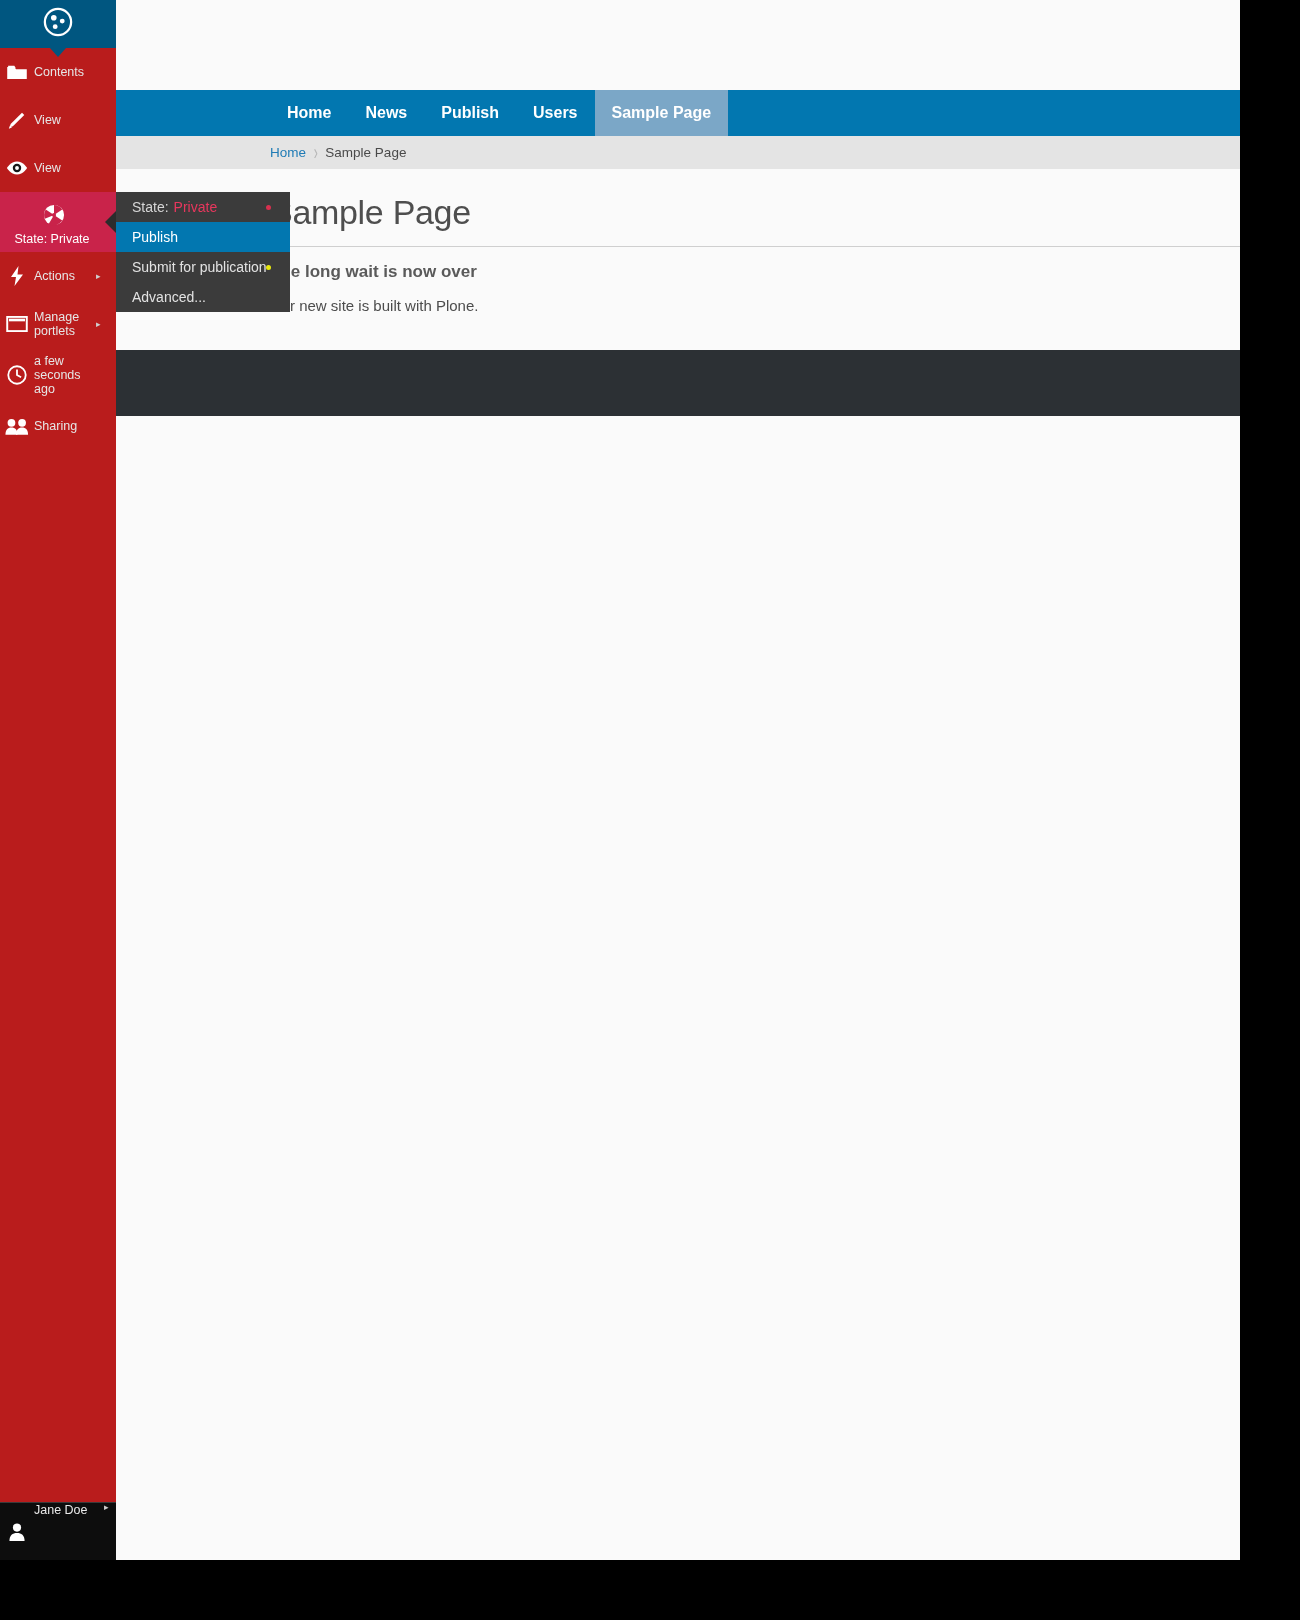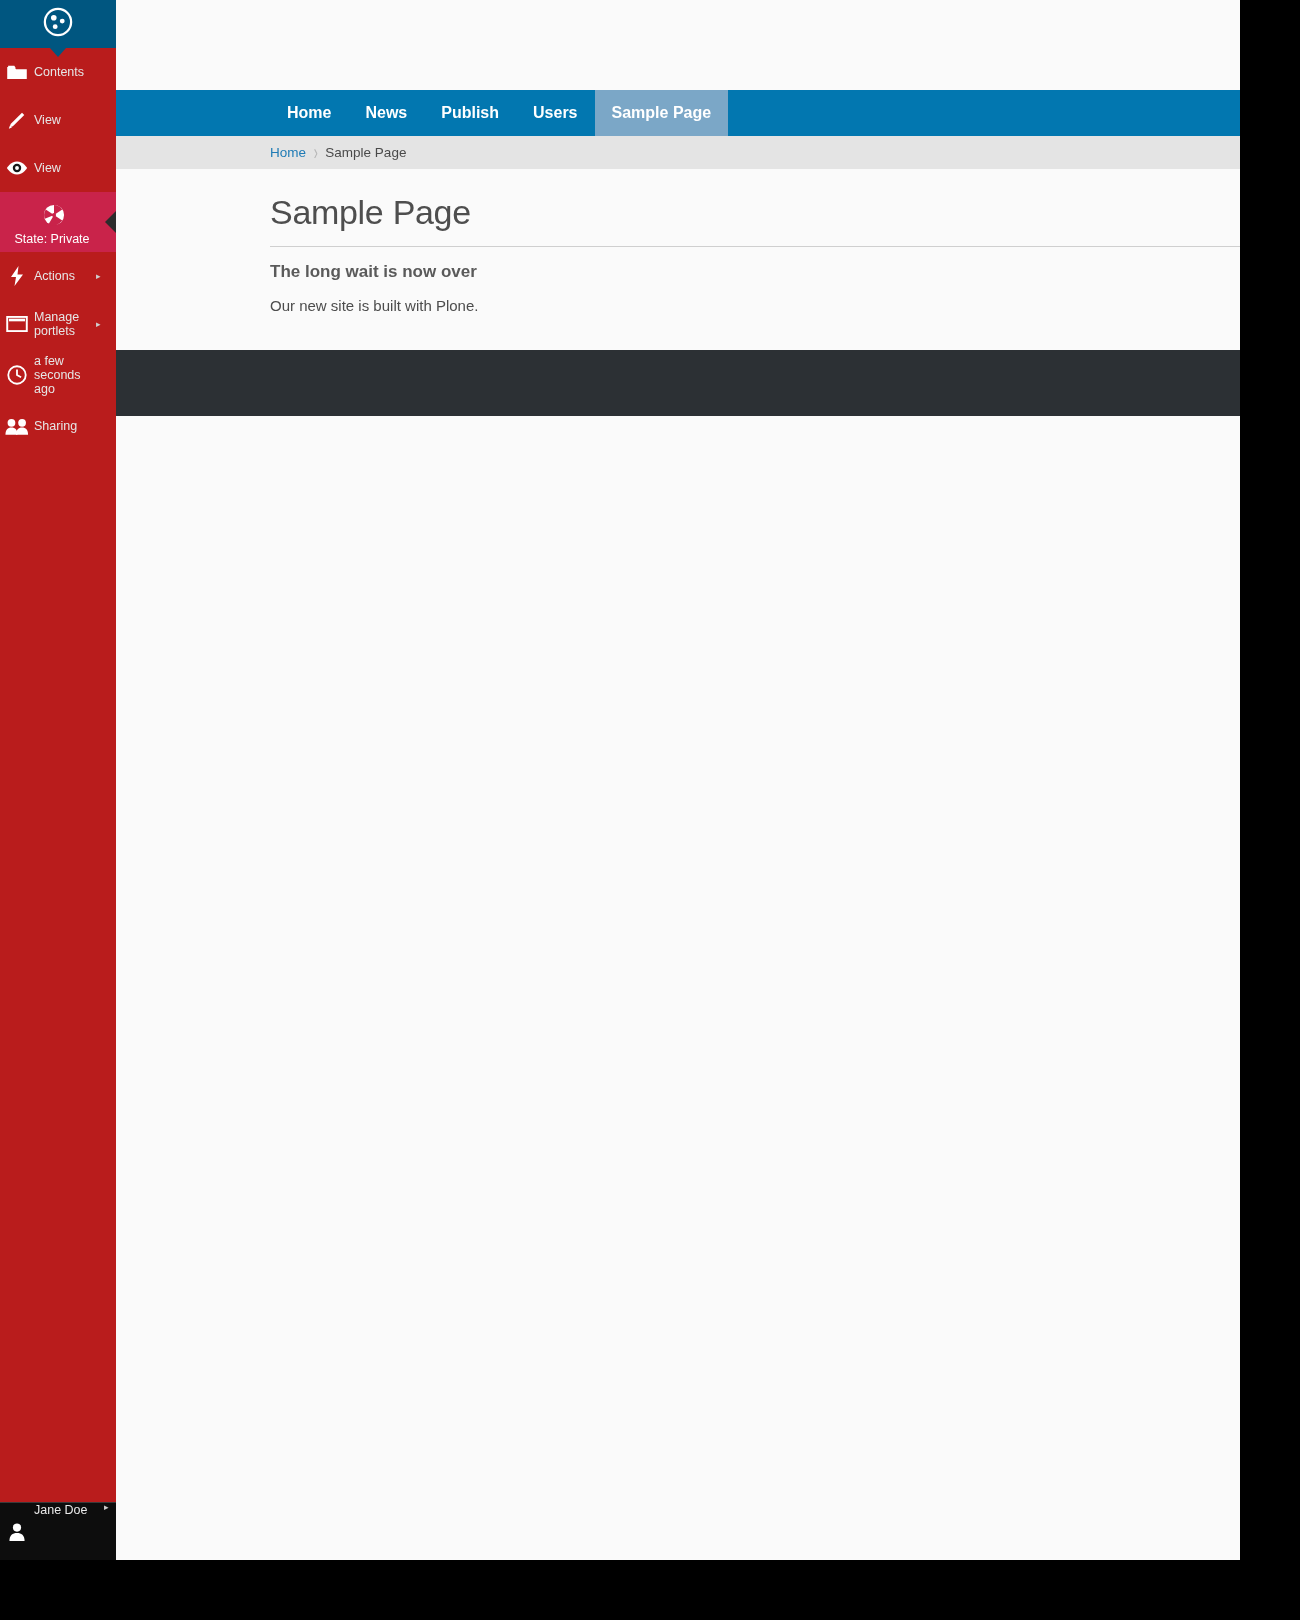--- a/index.html
+++ b/index.html
@@ -375,15 +375,32 @@
 
       <div id="doc">
         <div id="doc-title">Sample Page</div>
         <div id="doc-desc">The long wait is now over</div>
         <div id="doc-text">Our new site is built with Plone.</div>
       </div>
 
       <div id="doc-footer"></div>
     </div>
 
+    <div id="wf-menu">
+      <div class="wf-row header">
+        <span class="wf-state-label">State:</span>
+        <span class="wf-state-value">Private</span>
+        <span class="wf-dot red"></span>
+      </div>
+      <div class="wf-row active">
+        <span>Publish</span>
+      </div>
+      <div class="wf-row">
+        <span>Submit for publication</span>
+        <span class="wf-dot yellow"></span>
+      </div>
+      <div class="wf-row">
+        <span>Advanced...</span>
+      </div>
+    </div>
 
   </div>
 </div>
 
 </body></html>

